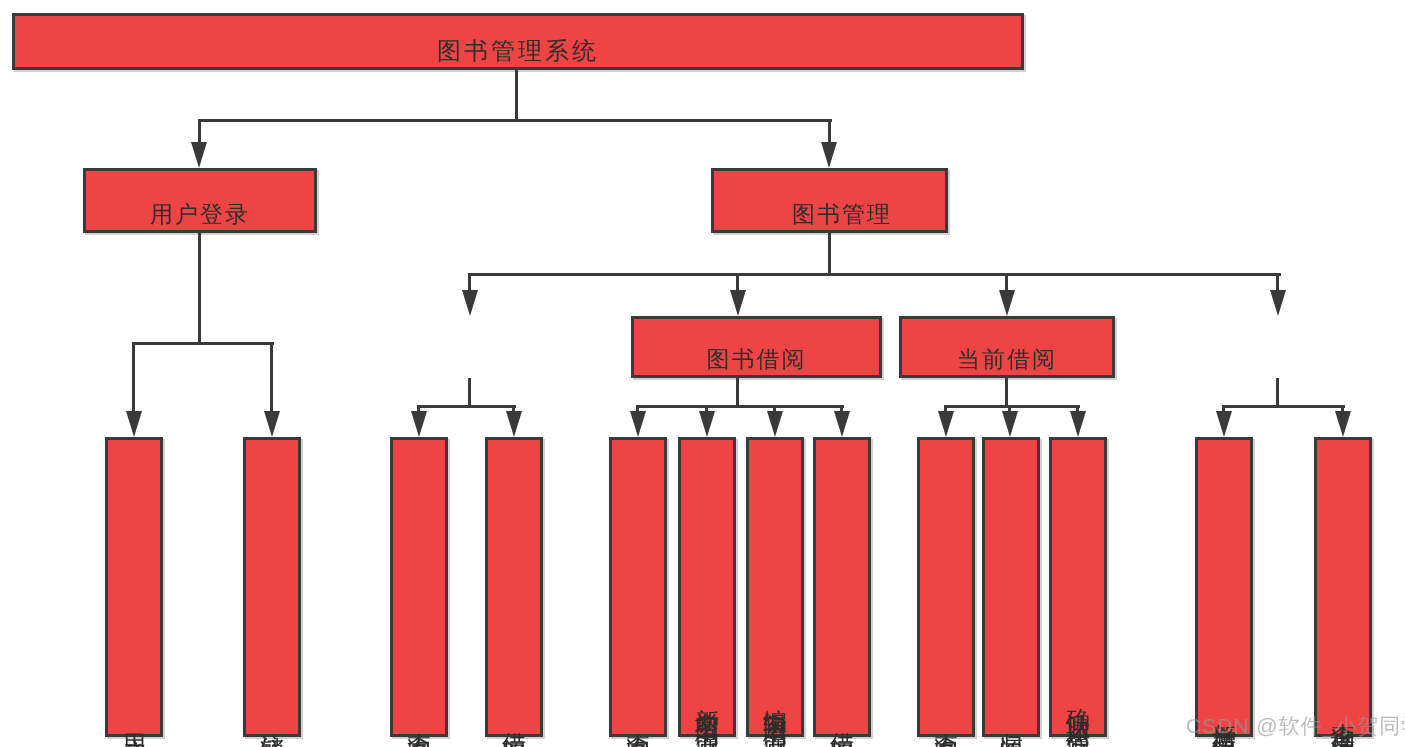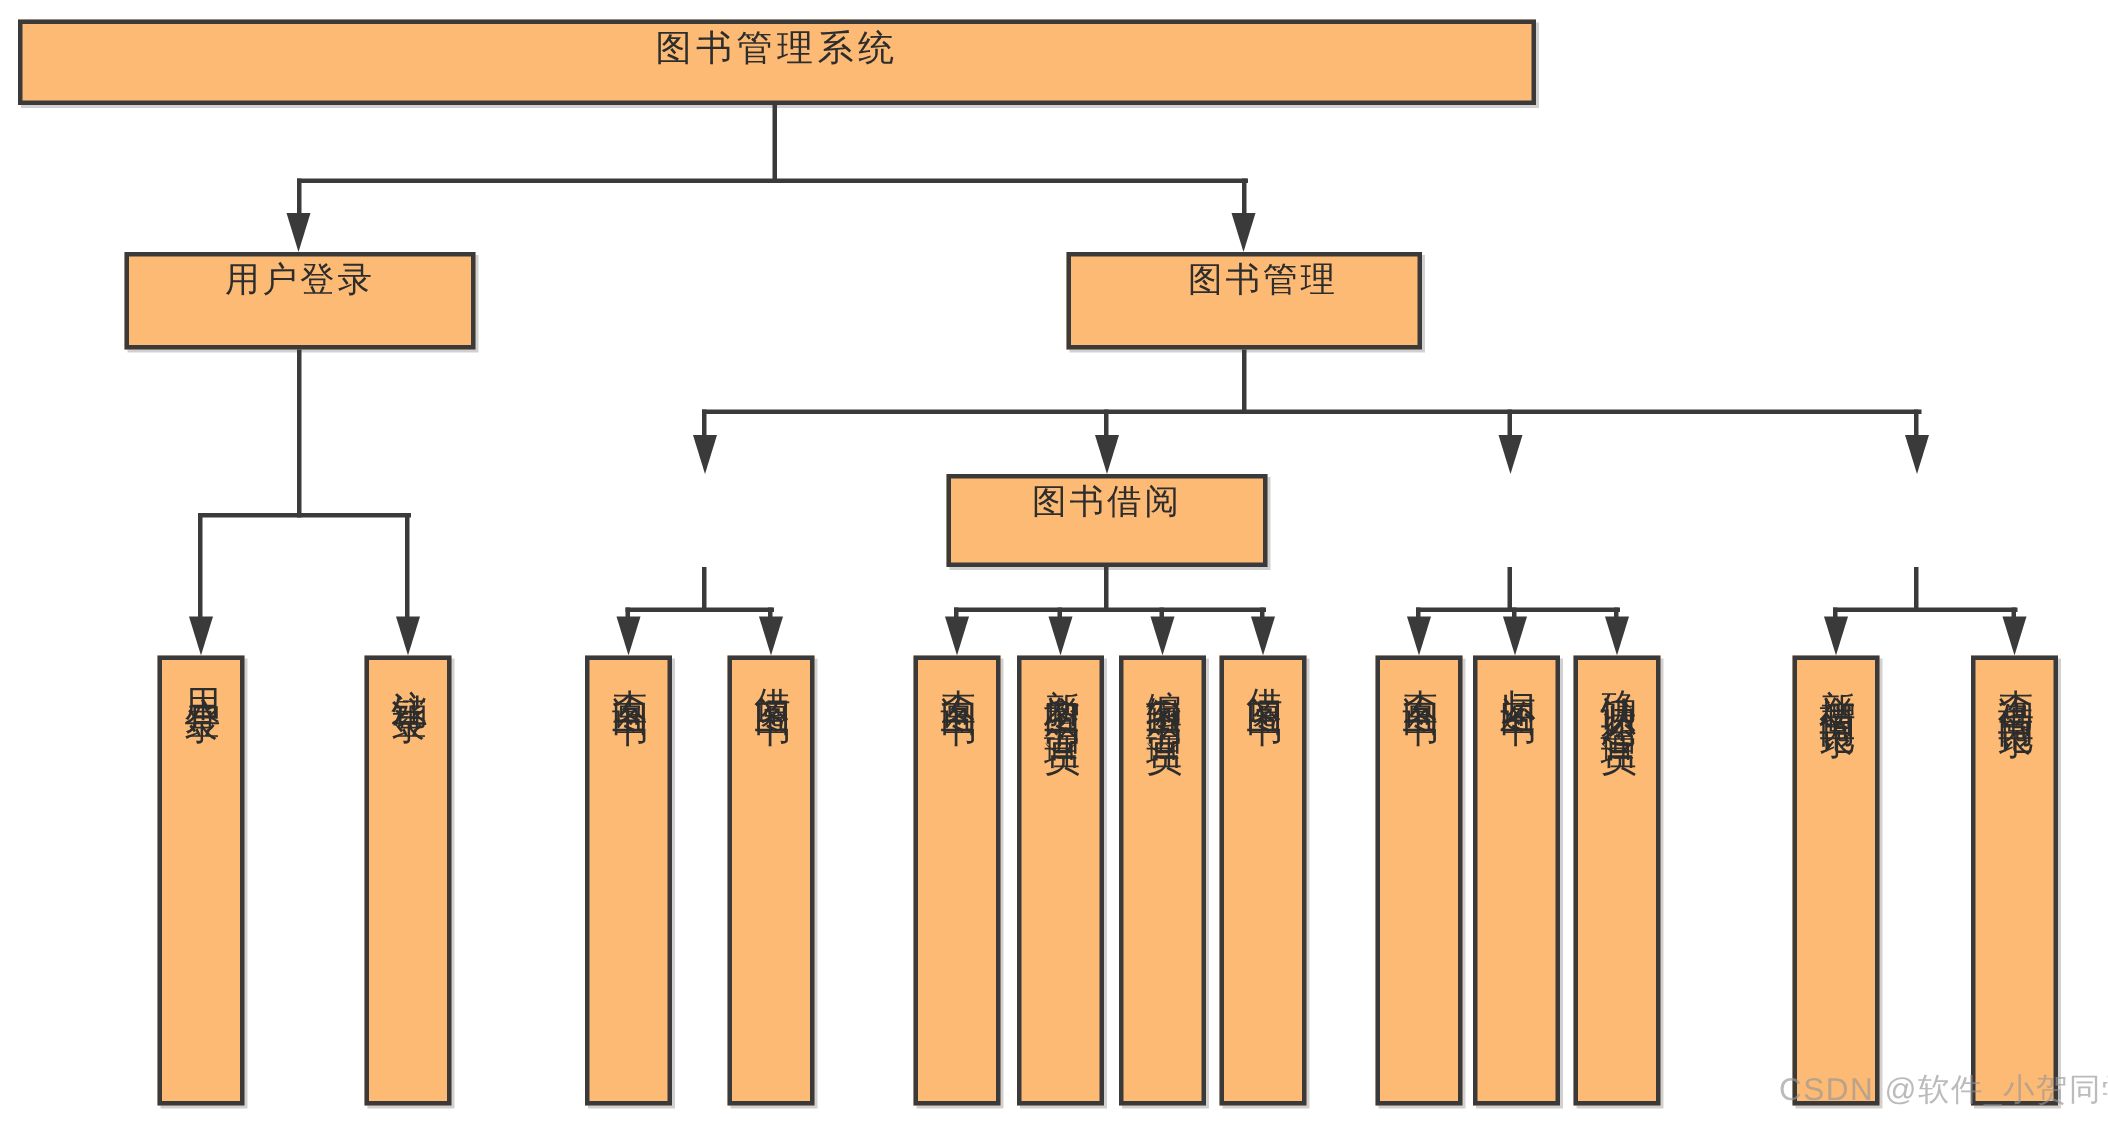--- a/index.html
+++ b/index.html
@@ -13,23 +13,23 @@
     height: 747px;
     background: #ffffff;
     font-family: "Liberation Sans", sans-serif;
     color: #2d2d2d;
     overflow: hidden;
   }
   .node {
     position: absolute;
     box-sizing: border-box;
     border: 3px solid #3a3a3a;
-    background: #fdba74;
+    background: #ef4444;
     display: flex;
-    align-items: flex-start;
+    align-items: flex-end;
     justify-content: center;
     box-shadow: 2px 2px 0 rgba(0,0,0,0.18);
   }
   .node.root {
     left: 12px; top: 13px; width: 1012px; height: 57px;
     font-size: 24px; letter-spacing: 3px;
   }
   .node.l2 { top: 168px; height: 65px; font-size: 23px; letter-spacing: 2px; }
   .node.l3 { top: 316px; height: 62px; font-size: 23px; letter-spacing: 2px; }
   .node.leaf { top: 437px; height: 300px; width: 58px; }
@@ -97,22 +97,25 @@
   <div class="ln" style="left:468px; top:273px; width:813px; height:3px;"></div>
   <div class="ln" style="left:468px; top:273px; width:3px; height:20px;"></div>
   <div class="ah" style="left:462px; top:290px;"></div>
   <div class="ln" style="left:736px; top:273px; width:3px; height:20px;"></div>
   <div class="ah" style="left:730px; top:290px;"></div>
   <div class="ln" style="left:1005px; top:273px; width:3px; height:20px;"></div>
   <div class="ah" style="left:999px; top:290px;"></div>
   <div class="ln" style="left:1276px; top:273px; width:3px; height:20px;"></div>
   <div class="ah" style="left:1270px; top:290px;"></div>
 
-  <div class="node l3" style="left:631px; width:214px;">
+  <div class="node l3" style="left:631px; width:251px;">
     <span>图书借阅</span>
+  </div>
+  <div class="node l3" style="left:899px; width:216px;">
+    <span>当前借阅</span>
   </div>
 
   <div class="ln" style="left:468px; top:378px; width:3px; height:30px;"></div>
   <div class="ln" style="left:417px; top:405px; width:99px; height:3px;"></div>
   <div class="ln" style="left:417px; top:405px; width:3px; height:10px;"></div>
   <div class="ah" style="left:411px; top:411px;"></div>
   <div class="ln" style="left:512px; top:405px; width:3px; height:10px;"></div>
   <div class="ah" style="left:506px; top:411px;"></div>
 
   <div class="ln" style="left:736px; top:378px; width:3px; height:30px;"></div>

